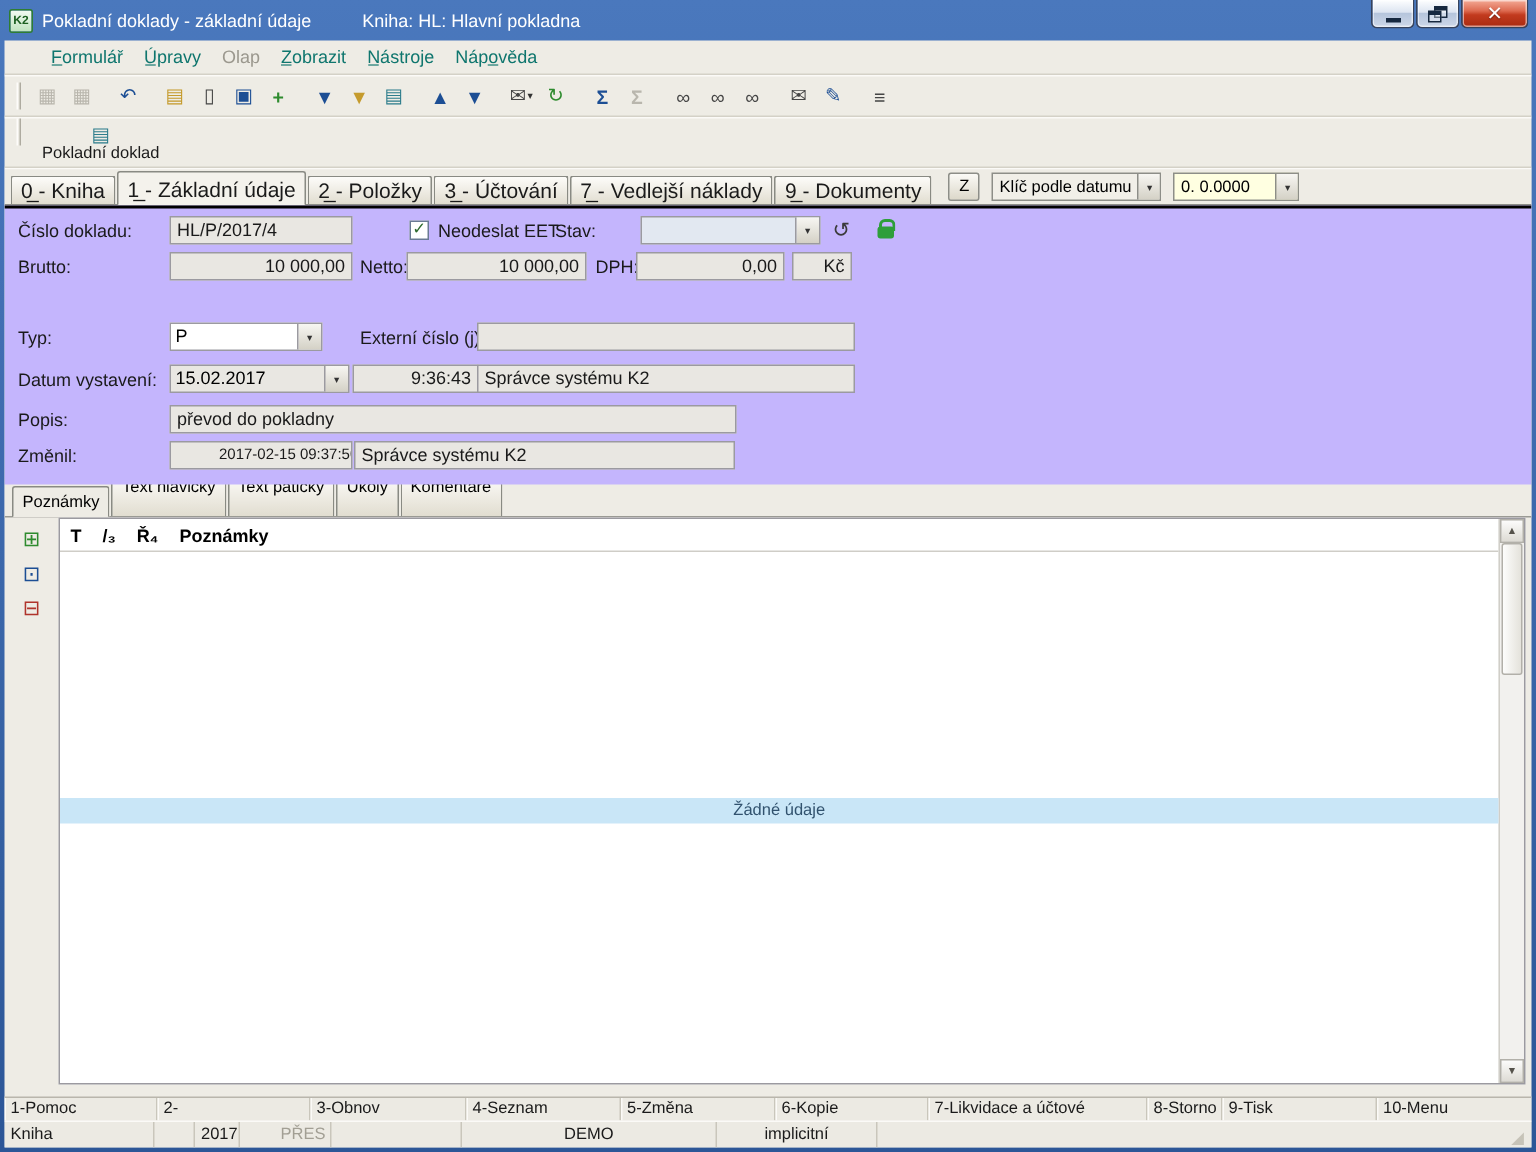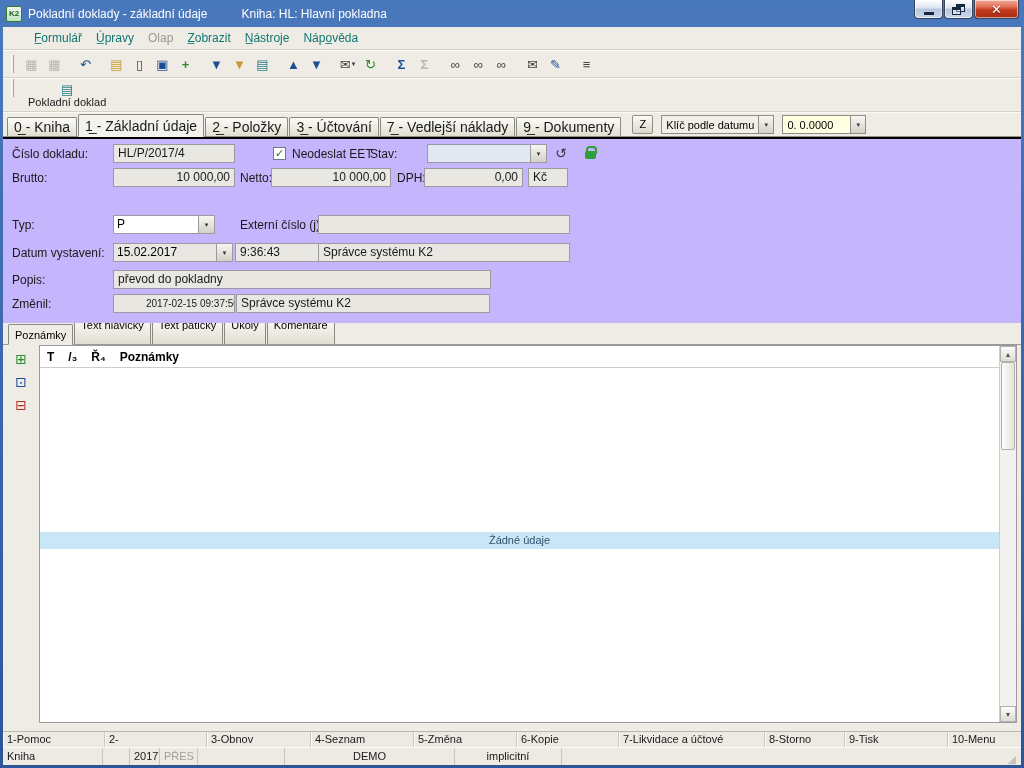--- a/index.html
+++ b/index.html
@@ -47,21 +47,21 @@
   .combo{height:19px;border:1px solid #8d8e88;display:flex;align-items:center;font-size:11px;background:#f1efe8;align-self:center;margin-left:8px;white-space:nowrap;}
   .combo .val{padding:0 4px;flex:1;}
   .combo .ab{width:15px;height:100%;border-left:1px solid #8d8e88;background:linear-gradient(#f7f6f2,#d4d1c6);font-size:7px;display:flex;align-items:center;justify-content:center;color:#333;flex:none;}
   .combo.rate{background:#ffffe1;width:84px;}
 
   
   .form{height:186px;background:#c4b5fd;position:relative;font-size:12px;border-top:2px solid #000000;flex:none;}
   .lbl{position:absolute;line-height:19px;color:#1a1a1a;white-space:nowrap;}
   .tf{position:absolute;height:19px;border:1px solid #9b9aa0;background:#e9e7e2;line-height:17px;padding:0 4px;font-size:12px;white-space:nowrap;overflow:hidden;color:#1a1a1a;}
   .tf.num{text-align:right;}
-  .tf.ctr{text-align:left;}
+  .tf.ctr{text-align:right;}
   .tf.sm{font-size:10px;padding-left:32px;}
   .cb{position:absolute;width:13px;height:13px;border:1px solid #6a7a94;background:#fff;font-size:11px;line-height:11px;text-align:center;color:#2d6a2d;font-weight:bold;}
   .fcombo{position:absolute;height:19px;border:1px solid #9b9aa0;display:flex;background:#e9e7e2;}
   .fcombo .val{flex:1;padding:0 3px;line-height:17px;font-size:12px;overflow:hidden;white-space:nowrap;}
   .fcombo .ab{width:16px;border-left:1px solid #9b9aa0;background:linear-gradient(#f7f6f2,#d4d1c6);font-size:7px;display:flex;align-items:center;justify-content:center;color:#333;flex:none;}
   .fcombo.blue{background:#e2e8f1;}
   .fcombo.white{background:#fff;}
   .hicon{position:absolute;font-size:14px;color:#3a3a3a;line-height:14px;}
   .lock{position:absolute;width:11px;height:8px;background:#2e9e3a;border-radius:2px;}
   .lock::before{content:"";position:absolute;left:1px;top:-5px;width:7px;height:6px;border:2px solid #2e9e3a;border-bottom:none;border-radius:4px 4px 0 0;}
@@ -84,21 +84,21 @@
   .vst{flex:1;position:relative;}
   .vsthumb{position:absolute;top:0;left:1px;right:1px;height:88px;background:linear-gradient(90deg,#fdfdfc,#e4e2db);border:1px solid #b2b0a9;border-radius:2px;}
   .hgap{height:8px;flex:none;}
 
   
   .fbar{height:16px;display:flex;font-size:11px;background:#eceae3;border-top:1px solid #b9b6ac;flex:none;}
   .fcell{border-right:1px solid #c9c6bb;border-left:1px solid #fbfaf7;padding:1px 0 0 3px;white-space:nowrap;overflow:hidden;color:#1a1a1a;}
   .sbar{height:18px;display:flex;font-size:11px;background:#eceae3;border-top:1px solid #fbfaf7;flex:none;}
   .scell{border-right:1px solid #c9c6bb;padding:2px 4px 0;white-space:nowrap;overflow:hidden;color:#1a1a1a;}
   .scell.ctr{text-align:center;}
-  .scell.gray{color:#a29f94;}
+  .scell.gray{color:#a29f94;margin-left:23px;}
   .scell.last{flex:1;border-right:none;display:flex;justify-content:flex-end;align-items:flex-end;}
   .sgrip{color:#c6c3b8;font-size:11px;line-height:12px;padding-right:1px;}
 </style>
 </head>
 <body>
 
 <div class="window">
 
   <div class="titlebar">
     <span class="app-icon">K2</span>
@@ -279,21 +279,21 @@
     <div class="hgap"></div>
 
     <div class="fbar">
       <span class="fcell" style="width:102px">1-Pomoc</span>
       <span class="fcell" style="width:102px">2-</span>
       <span class="fcell" style="width:104px">3-Obnov</span>
       <span class="fcell" style="width:103px">4-Seznam</span>
       <span class="fcell" style="width:103px">5-Změna</span>
       <span class="fcell" style="width:102px">6-Kopie</span>
       <span class="fcell" style="width:146px">7-Likvidace a účtové</span>
-      <span class="fcell" style="width:80px">8-Storno</span>
+      <span class="fcell" style="width:50px">8-Storno</span>
       <span class="fcell" style="width:103px">9-Tisk</span>
       <span class="fcell" style="flex:1;border-right:none">10-Menu</span>
     </div>
 
     <div class="sbar">
       <span class="scell" style="width:100px">Kniha</span>
       <span class="scell" style="width:27px"></span>
       <span class="scell ctr" style="width:30px">2017</span>
       <span class="scell ctr gray" style="width:38px">PŘES</span>
       <span class="scell" style="width:87px"></span>

